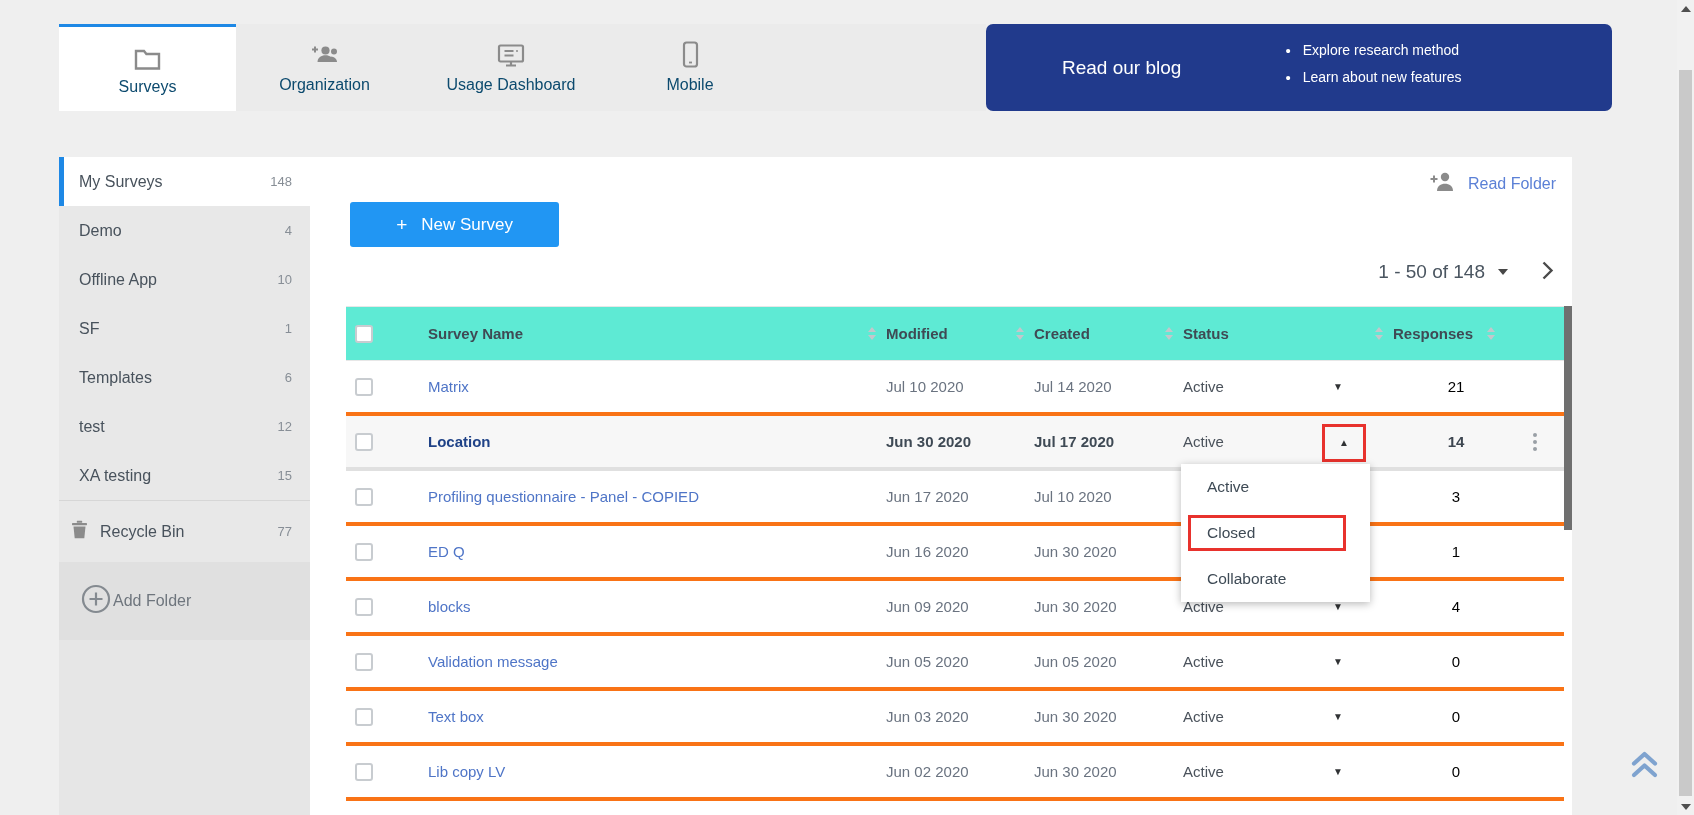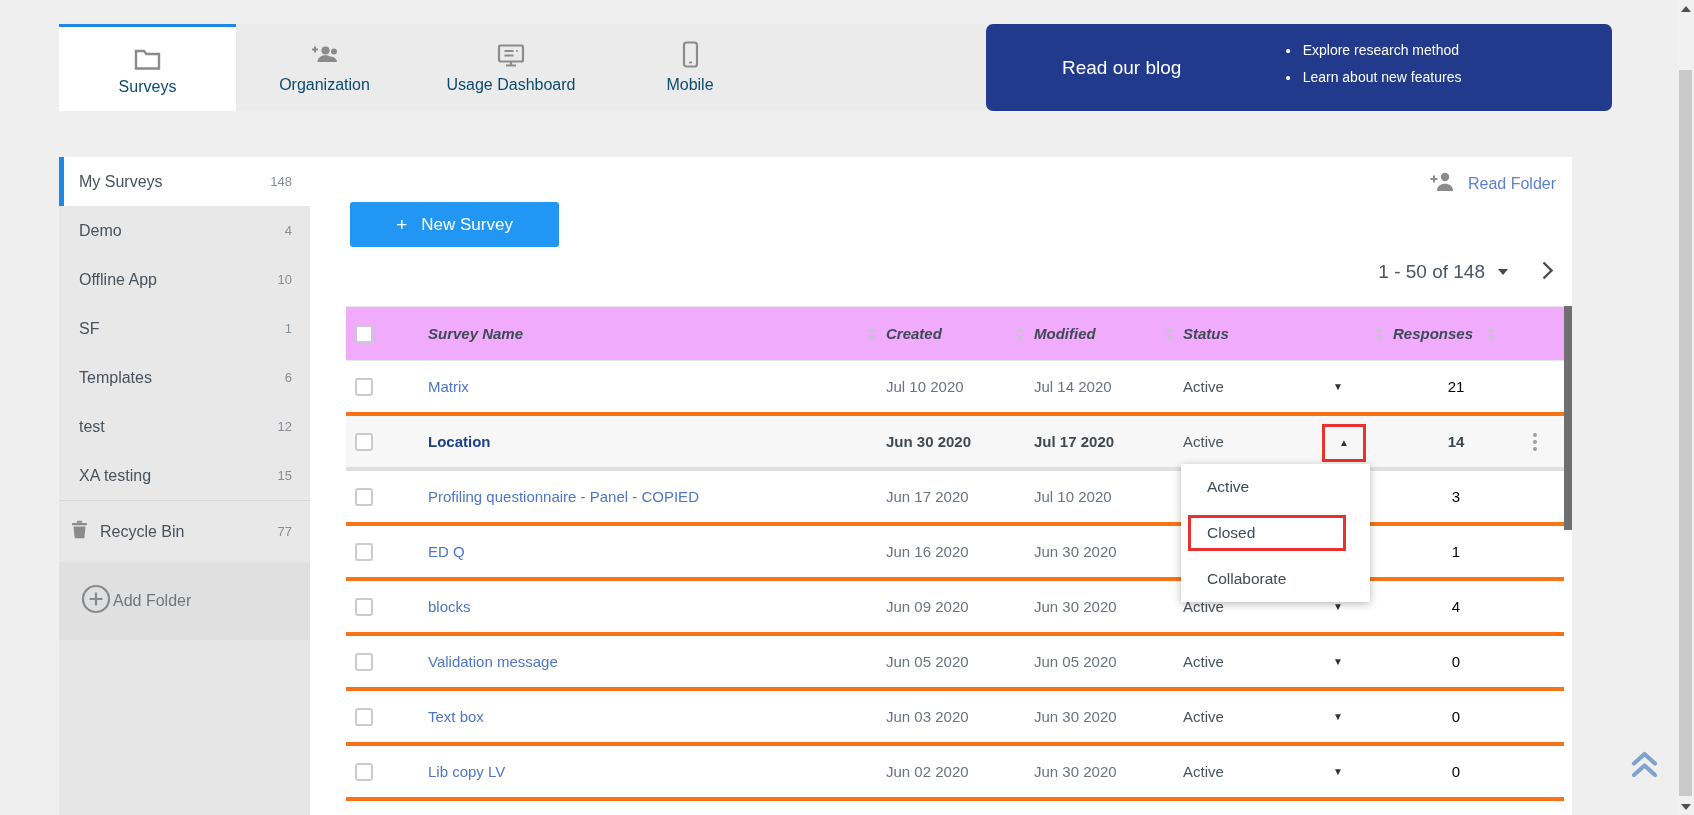--- a/index.html
+++ b/index.html
@@ -46,21 +46,21 @@
               font-size:19px;color:#4a5560;cursor:pointer;margin-left:20px;}
   .caret-down-sm{width:0;height:0;border-left:5.5px solid transparent;border-right:5.5px solid transparent;
                  border-top:6px solid #474747;}
   .next-page{position:absolute;top:100px;right:12px;width:26px;height:26px;display:flex;
              align-items:center;justify-content:center;cursor:pointer;}
 
   
   .table{position:absolute;left:36px;top:149px;width:1218px;}
   .thead,.trow{display:grid;grid-template-columns:82px 458px 148px 149px 210px 112px 59px;
                height:55px;align-items:center;}
-  .thead{background:#f0abfc;border-top:1px solid #e7e7e7;border-bottom:1px solid #e7e7e7;font-style:italic;}
+  .thead{background:#5eead4;border-top:1px solid #e7e7e7;border-bottom:1px solid #e7e7e7;}
   .hcell{display:flex;align-items:center;font-size:15px;font-weight:bold;color:#3f4a54;height:100%;cursor:pointer;}
   .sort{display:flex;flex-direction:column;gap:3px;margin-left:auto;margin-right:10px;cursor:pointer;}
   .sort .tu{width:0;height:0;border-left:4.5px solid transparent;border-right:4.5px solid transparent;
             border-bottom:5px solid #c3c7cb;}
   .sort .td{width:0;height:0;border-left:4.5px solid transparent;border-right:4.5px solid transparent;
             border-top:5px solid #c3c7cb;}
   .c-check{padding-left:9px;}
   .checkbox{display:block;width:18px;height:18px;background:#fff;border:2px solid #c8ccd0;
             border-radius:3px;cursor:pointer;}
   .trow{border-bottom:4px solid #f97316;background:#fff;}
@@ -248,28 +248,28 @@
             <span class="checkbox"></span>
           </div>
         <div class="hcell">
           <span>Survey Name</span>
           <span class="sort">
               <i class="tu"></i>
               <i class="td"></i>
             </span>
         </div>
         <div class="hcell">
-          <span>Created</span>
+          <span>Modified</span>
           <span class="sort">
               <i class="tu"></i>
               <i class="td"></i>
             </span>
         </div>
         <div class="hcell">
-          <span>Modified</span>
+          <span>Created</span>
           <span class="sort">
               <i class="tu"></i>
               <i class="td"></i>
             </span>
         </div>
         <div class="hcell">
           <span>Status</span>
           <span class="sort">
               <i class="tu"></i>
               <i class="td"></i>

